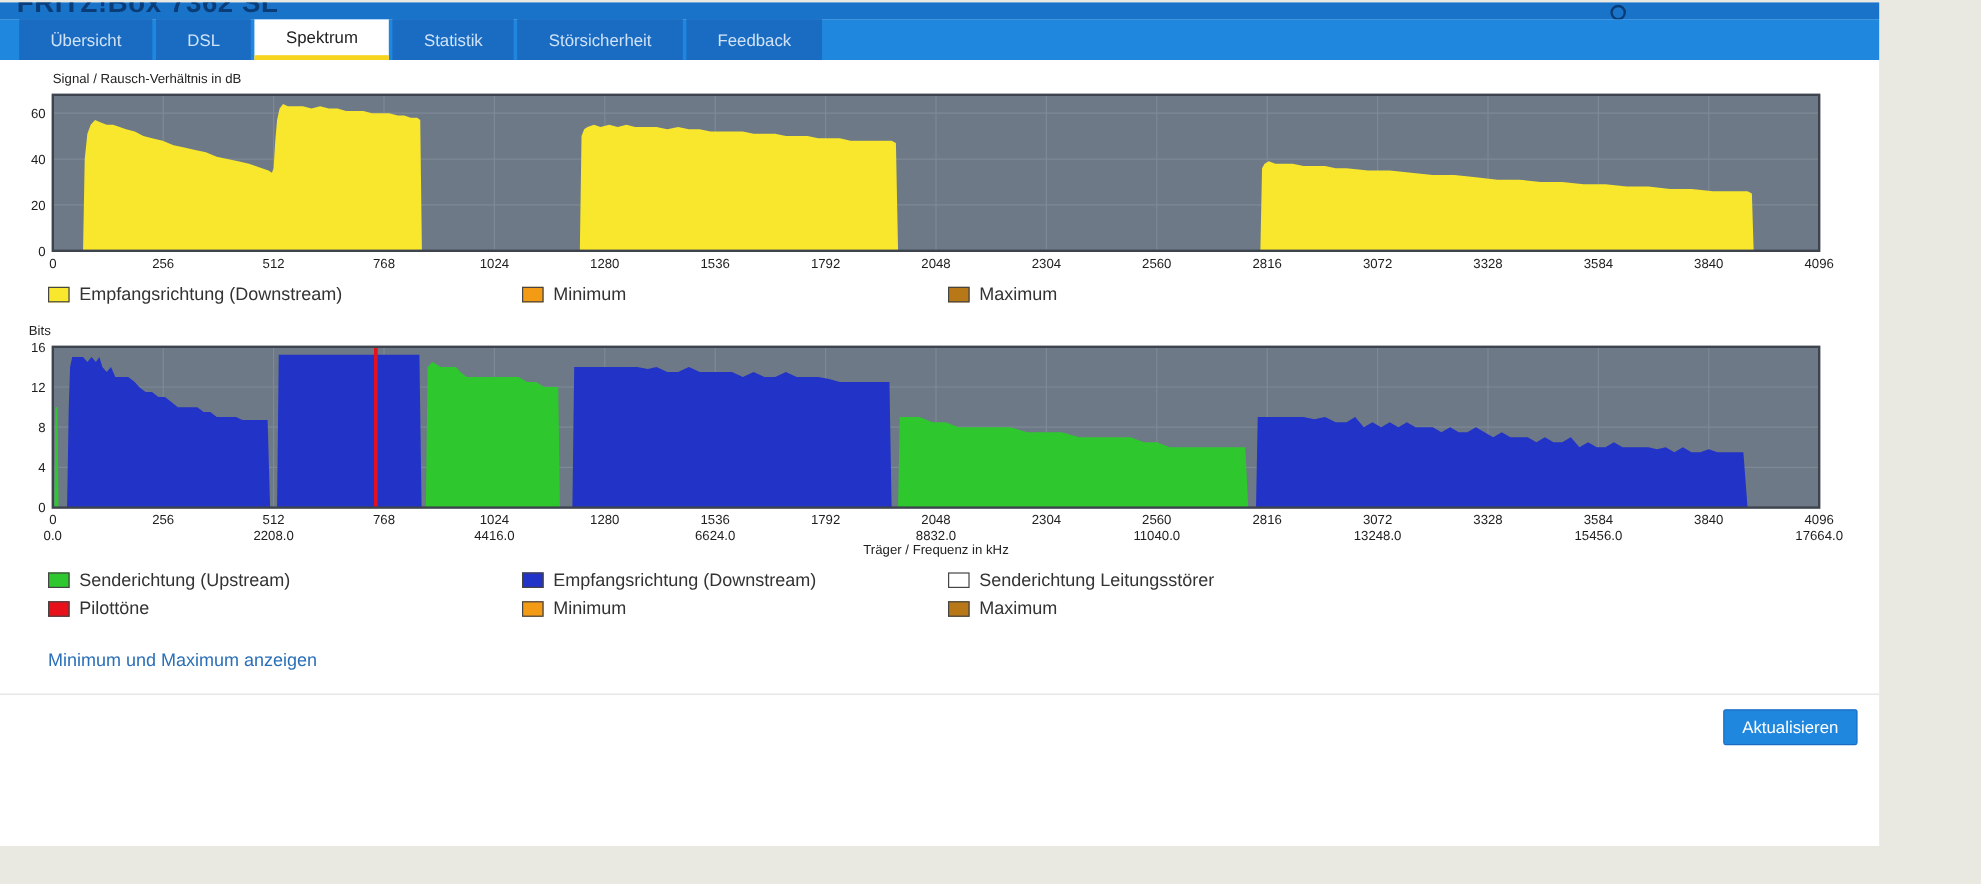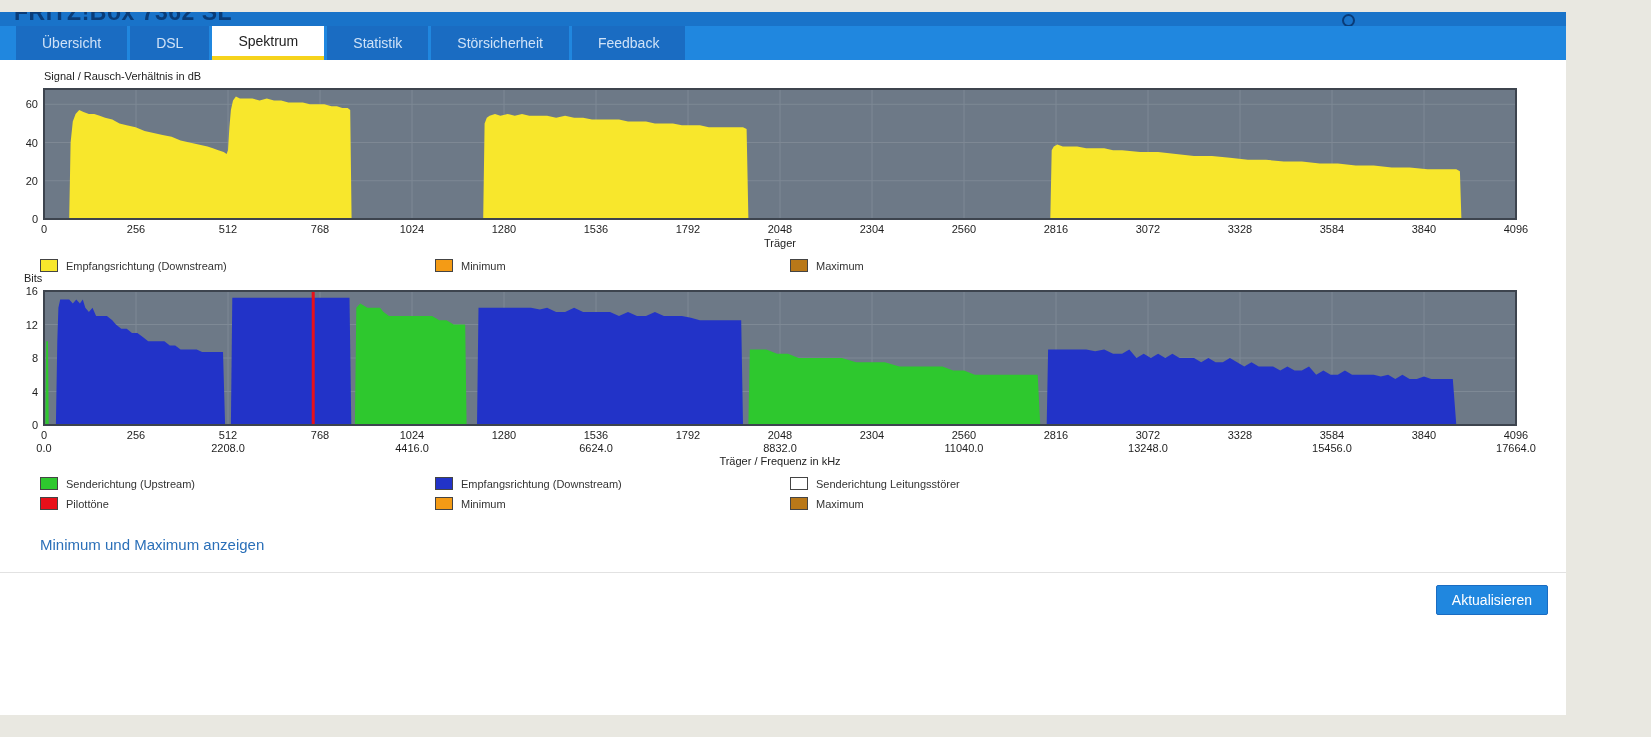--- a/index.html
+++ b/index.html
@@ -1,34 +1,34 @@
 <!DOCTYPE html>
 <html><head>
 <meta charset="utf-8">
 <style>
   html,body{margin:0;padding:0;}
   body{font-family:"Liberation Sans",sans-serif;}
   .page{width:1651px;height:737px;background:#e9e8e1;position:relative;overflow:hidden;}
-  .app{position:absolute;left:0;top:12px;width:1566px;height:703px;background:#ffffff;}
+  .app{position:absolute;left:0;top:2px;width:1566px;height:703px;background:#ffffff;}
   .topbar{height:14px;background:#1973c9;position:relative;overflow:hidden;}
   .app-title{position:absolute;left:14px;top:-13px;font-size:23px;font-weight:700;color:#0a3c78;letter-spacing:.5px;white-space:nowrap;}
   .search-cut{position:absolute;left:1342px;top:2px;width:9px;height:9px;border:2px solid #0a3c78;border-radius:50%;}
   .crumbbar{height:44px;background:#2087df;display:flex;align-items:center;padding:0 16px;color:#fff;font-size:15px;position:relative;}
   .sep{margin:0 7px;font-size:13px;opacity:.92;}
   .help-btn{position:absolute;right:16px;top:9px;width:26px;height:26px;border-radius:50%;background:#fff;color:#2087df;font-weight:700;font-size:16px;display:flex;align-items:center;justify-content:center;cursor:pointer;}
   .tabbar{height:34px;background:#2087df;display:flex;gap:3px;padding-left:16px;align-items:center;}
   .tab{height:34px;display:flex;align-items:center;padding:0 26px;background:#1a6cc2;color:#cfe2f7;font-size:14px;cursor:pointer;box-sizing:border-box;white-space:nowrap;}
   .tab.active{background:#fff;color:#222;border-bottom:4px solid #f6d31c;}
   .content{padding:10px 24px 0 24px;}
   .chart-title{font-size:11px;color:#222;margin:0 0 3px 20px;}
-  .chart-title.bits{margin-left:0;}
+  .chart-title.bits{margin-left:0;margin-top:16px;}
   svg{display:block;}
   .xlabel{width:1472px;margin-left:20px;text-align:center;font-size:11px;color:#222;}
   .legend{display:grid;grid-template-columns:395px 355px auto;row-gap:7px;margin:10px 0 0 16px;}
-  .legend-item{display:flex;align-items:center;font-size:11px;color:#333;}
+  .legend-item{display:flex;align-items:center;font-size:15px;color:#333;}
   .swatch{width:18px;height:13px;border:1px solid #444;margin-right:8px;display:inline-block;box-sizing:border-box;}
   .minmax-link{display:inline-block;margin:26px 0 0 16px;color:#2a6fb8;font-size:15px;text-decoration:none;cursor:pointer;}
   .divider{height:1px;background:#e2e2e2;margin-top:18px;}
   .buttonrow{display:flex;justify-content:flex-end;padding:12px 18px 10px 16px;}
   .refresh{background:#2087df;color:#fff;border:1px solid #1a6cc2;font-size:14px;padding:6px 15px;border-radius:2px;cursor:pointer;font-family:inherit;}
 </style>
 </head>
 <body>
 
 <div class="page">
@@ -91,21 +91,20 @@
             <text x="756.0" y="148" text-anchor="middle" font-size="11" fill="#1e1e1e">2048</text>
             <text x="848.0" y="148" text-anchor="middle" font-size="11" fill="#1e1e1e">2304</text>
             <text x="940.0" y="148" text-anchor="middle" font-size="11" fill="#1e1e1e">2560</text>
             <text x="1032.0" y="148" text-anchor="middle" font-size="11" fill="#1e1e1e">2816</text>
             <text x="1124.0" y="148" text-anchor="middle" font-size="11" fill="#1e1e1e">3072</text>
             <text x="1216.0" y="148" text-anchor="middle" font-size="11" fill="#1e1e1e">3328</text>
             <text x="1308.0" y="148" text-anchor="middle" font-size="11" fill="#1e1e1e">3584</text>
             <text x="1400.0" y="148" text-anchor="middle" font-size="11" fill="#1e1e1e">3840</text>
             <text x="1492.0" y="148" text-anchor="middle" font-size="11" fill="#1e1e1e">4096</text>
           </svg>
-        <div class="xlabel">Träger</div>
         <div class="legend" id="legend0">
             <div class="legend-item">
               <span class="swatch" style="background: rgb(248, 231, 44);"></span>
               <span>Empfangsrichtung (Downstream)</span>
             </div>
             <div class="legend-item">
               <span class="swatch" style="background: rgb(244, 155, 21);"></span>
               <span>Minimum</span>
             </div>
             <div class="legend-item">

